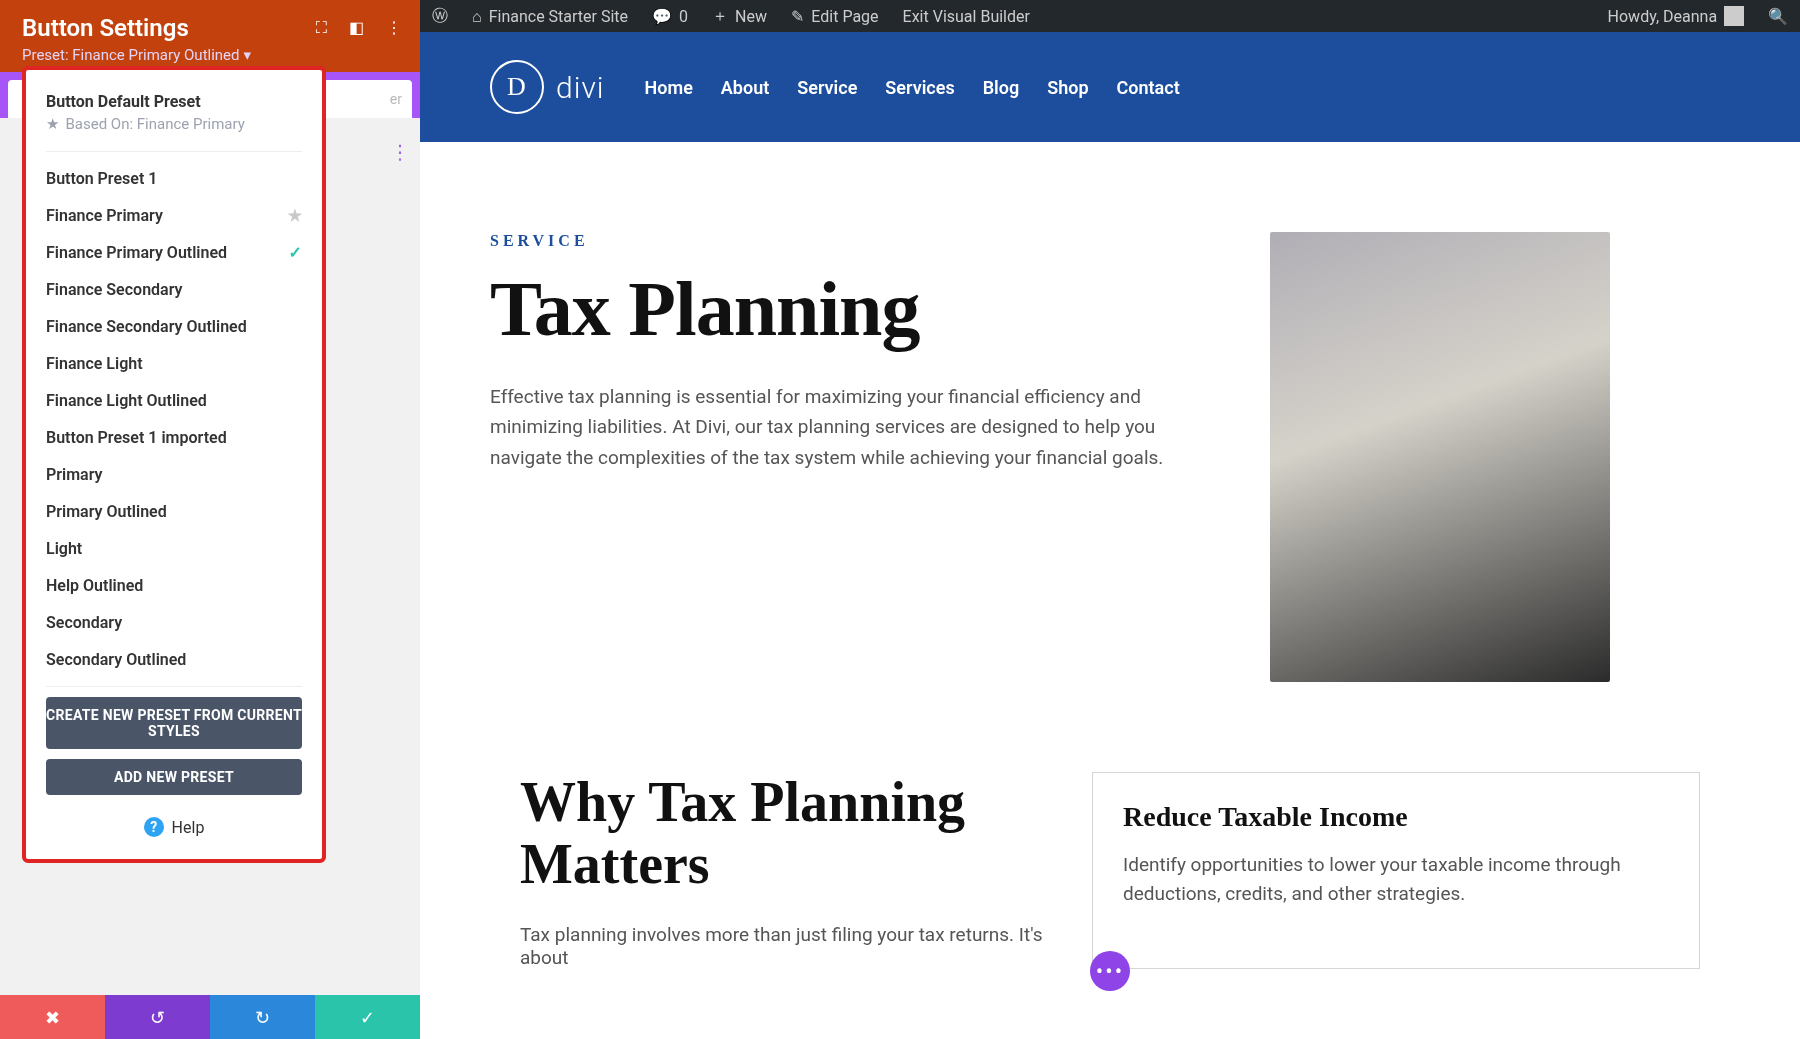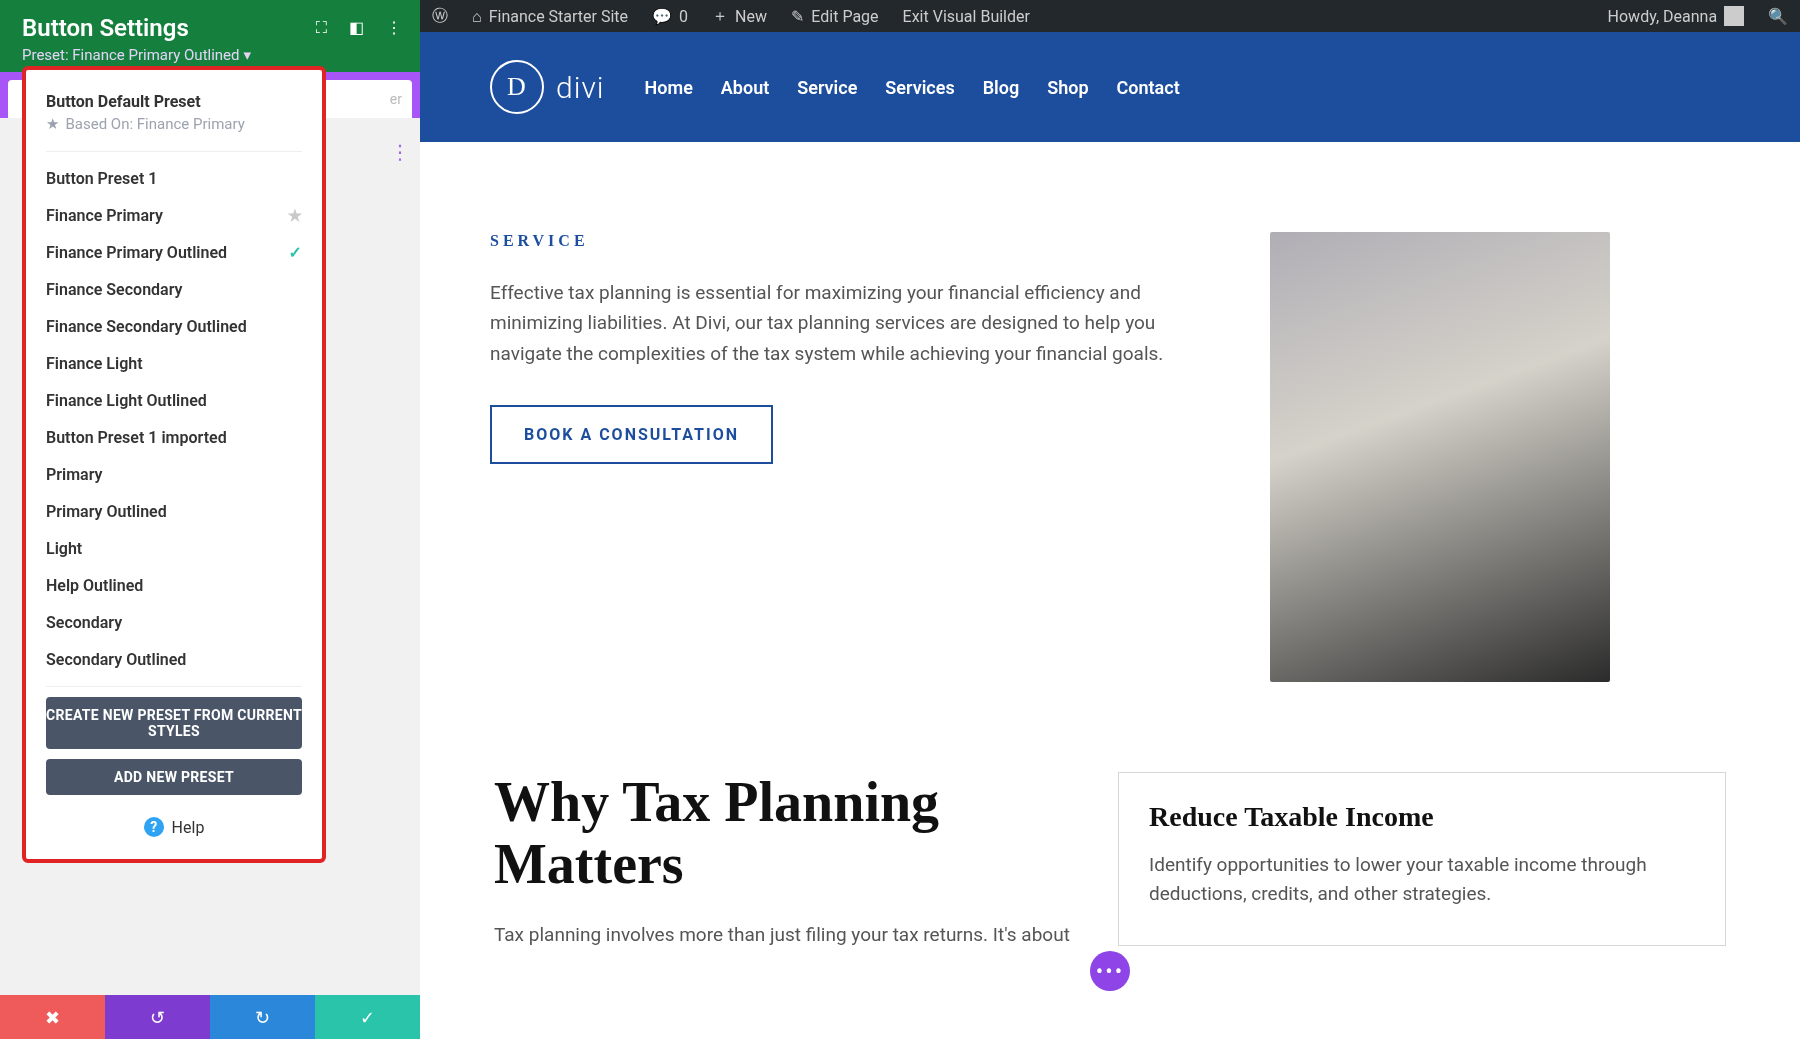--- a/index.html
+++ b/index.html
@@ -6,21 +6,21 @@
 body { font-family: -apple-system, BlinkMacSystemFont, "Segoe UI", Roboto, sans-serif; overflow: hidden; width: 1800px; height: 1039px; position: relative; }
 
 
 .wp-admin-bar { background: #23282d; height: 32px; display: flex; align-items: center; color: #ccc; font-size: 16px; position: fixed; top: 0; left: 420px; right: 0; z-index: 100; }
 .wp-admin-bar .ab-item { padding: 0 12px; display: flex; align-items: center; gap: 7px; cursor: pointer; height: 32px; }
 .wp-admin-bar .spacer { flex: 1; }
 .wp-admin-bar .avatar { width: 20px; height: 20px; background: #ccc; display: inline-block; }
 
 
 .settings-panel { position: fixed; top: 0; left: 0; width: 420px; height: 100%; background: #f1f1f1; z-index: 200; }
-.panel-header { background: #15803d; color: #fff; padding: 14px 22px 8px; position: relative; }
+.panel-header { background: #c2410c; color: #fff; padding: 14px 22px 8px; position: relative; }
 .panel-header h2 { font-size: 24px; font-weight: 600; }
 .panel-header .preset-line { font-size: 15px; margin-top: 4px; color: #e3d4f7; cursor: pointer; display: inline-flex; align-items: center; gap: 4px; }
 .panel-header .header-icons { position: absolute; right: 18px; top: 18px; display: flex; gap: 22px; }
 .panel-header .header-icons span { cursor: pointer; }
 
 .tabstrip-bg { background: #a855f7; height: 46px; position: relative; }
 .tabstrip-inner { background: #fff; position: absolute; left: 8px; right: 8px; top: 8px; height: 38px; border-radius: 4px 4px 0 0; display:flex; align-items:center; justify-content:flex-end; padding:0 10px; color:#bbb; font-size:14px; }
 
 
 .preset-dropdown { position: absolute; top: 66px; left: 22px; width: 304px; background: #fff; border: 4px solid #e02424; border-radius: 6px; padding: 12px 0 22px; z-index: 300; }
@@ -55,21 +55,21 @@
 
 .hero { display: flex; padding: 90px 70px 40px; gap: 60px; }
 .hero-left { flex: 1; max-width: 720px; }
 .eyebrow { color: #1d4e9e; letter-spacing: 4px; font-weight: 700; font-size: 16px; font-family: 'Roboto Slab', Georgia, serif; }
 .hero h1 { font-family: 'Roboto Slab', Georgia, serif; font-size: 78px; font-weight: 700; margin-top: 14px; color: #111; letter-spacing: -1px; }
 .hero p { margin-top: 28px; font-size: 19px; line-height: 1.6; color: #555; }
 .hero-btn { display: inline-block; margin-top: 36px; border: 2px solid #1d4e9e; color: #1d4e9e; padding: 18px 32px; font-weight: 700; letter-spacing: 2px; font-size: 16px; cursor: pointer; }
 .hero-right { width: 340px; height: 450px; background: linear-gradient(160deg, #b0aeb5 0%, #d5d2ca 40%, #2b2b2b 100%); position: relative; border-radius: 2px; }
 .hero-right::before { content: ""; position: absolute; top: -20px; right: -20px; width: 200px; height: 200px; background: repeating-linear-gradient(45deg, #c9d4e8 0 4px, transparent 4px 10px); z-index: -1; }
 
-.section2 { display: flex; padding: 50px 74px 0; gap: 44px; }
+.section2 { display: flex; padding: 50px 100px 0; gap: 44px; }
 .section2-left { flex: 1; max-width: 580px; }
 .section2 h2 { font-family: 'Roboto Slab', Georgia, serif; font-size: 56px; font-weight: 700; color: #111; line-height: 1.1; }
 .section2 p { margin-top: 28px; font-size: 19px; color: #555; }
 .card { border: 1px solid #d6d6d6; padding: 28px 30px; width: 608px; }
 .card h3 { font-family: 'Roboto Slab', Georgia, serif; font-size: 28px; font-weight: 600; color: #111; }
 .card p { margin-top: 18px; font-size: 19px; line-height: 1.5; color: #555; }
 
 .fab { position: fixed; bottom: 48px; left: 1090px; width: 40px; height: 40px; background: #8e44e6; border-radius: 50%; display: flex; align-items: center; justify-content: center; color: #fff; font-size: 22px; cursor: pointer; z-index: 150; letter-spacing:2px; }
 .dots-fragment { position: absolute; right:10px; top:140px; color:#a066e8; font-size:20px; }
 </style>
@@ -214,22 +214,22 @@
         <a>Services</a>
         <a>Blog</a>
         <a>Shop</a>
         <a>Contact</a>
       </div>
   </div>
 
   <div class="hero">
     <div class="hero-left">
       <div class="eyebrow">SERVICE</div>
+      <h1>Tax Planning</h1>
       <p>Effective tax planning is essential for maximizing your financial efficiency and minimizing liabilities. At Divi, our tax planning services are designed to help you navigate the complexities of the tax system while achieving your financial goals.</p>
-      <div class="hero-btn">BOOK A CONSULTATION</div>
     </div>
     <div class="hero-right"></div>
   </div>
 
   <div class="section2">
     <div class="section2-left">
       <h2>Why Tax Planning Matters</h2>
       <p>Tax planning involves more than just filing your tax returns. It's about</p>
     </div>
     <div class="card">

